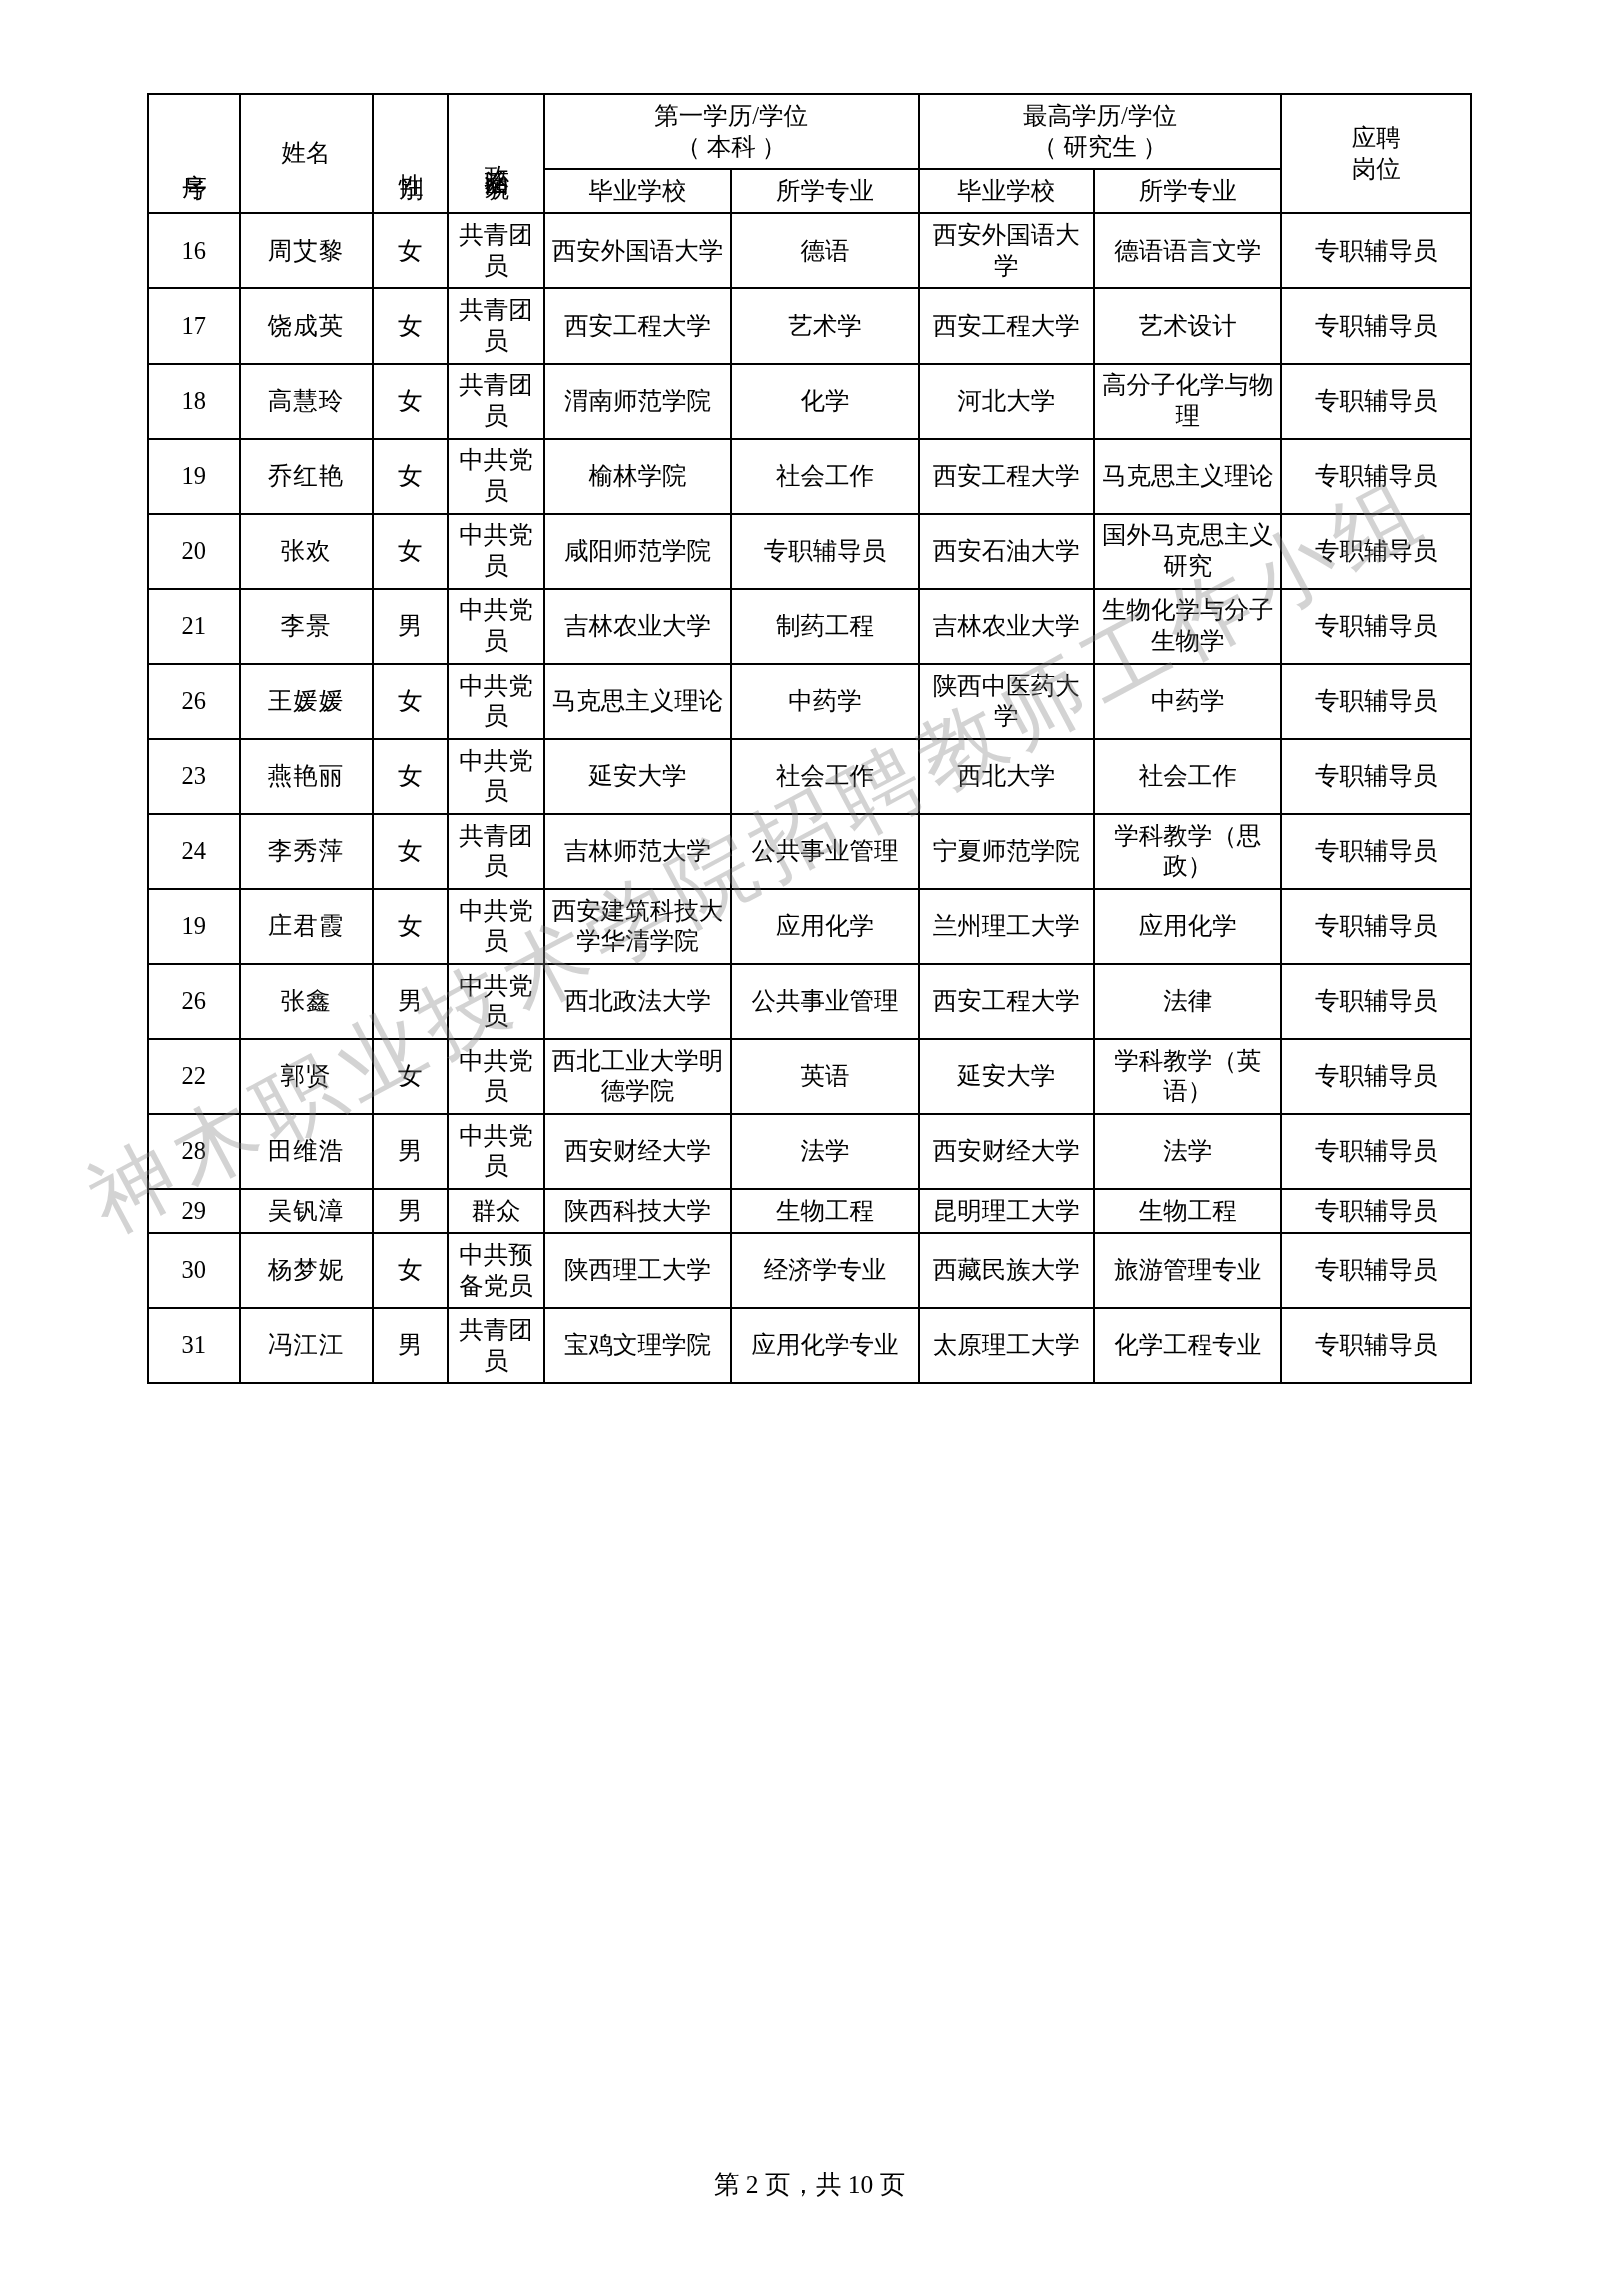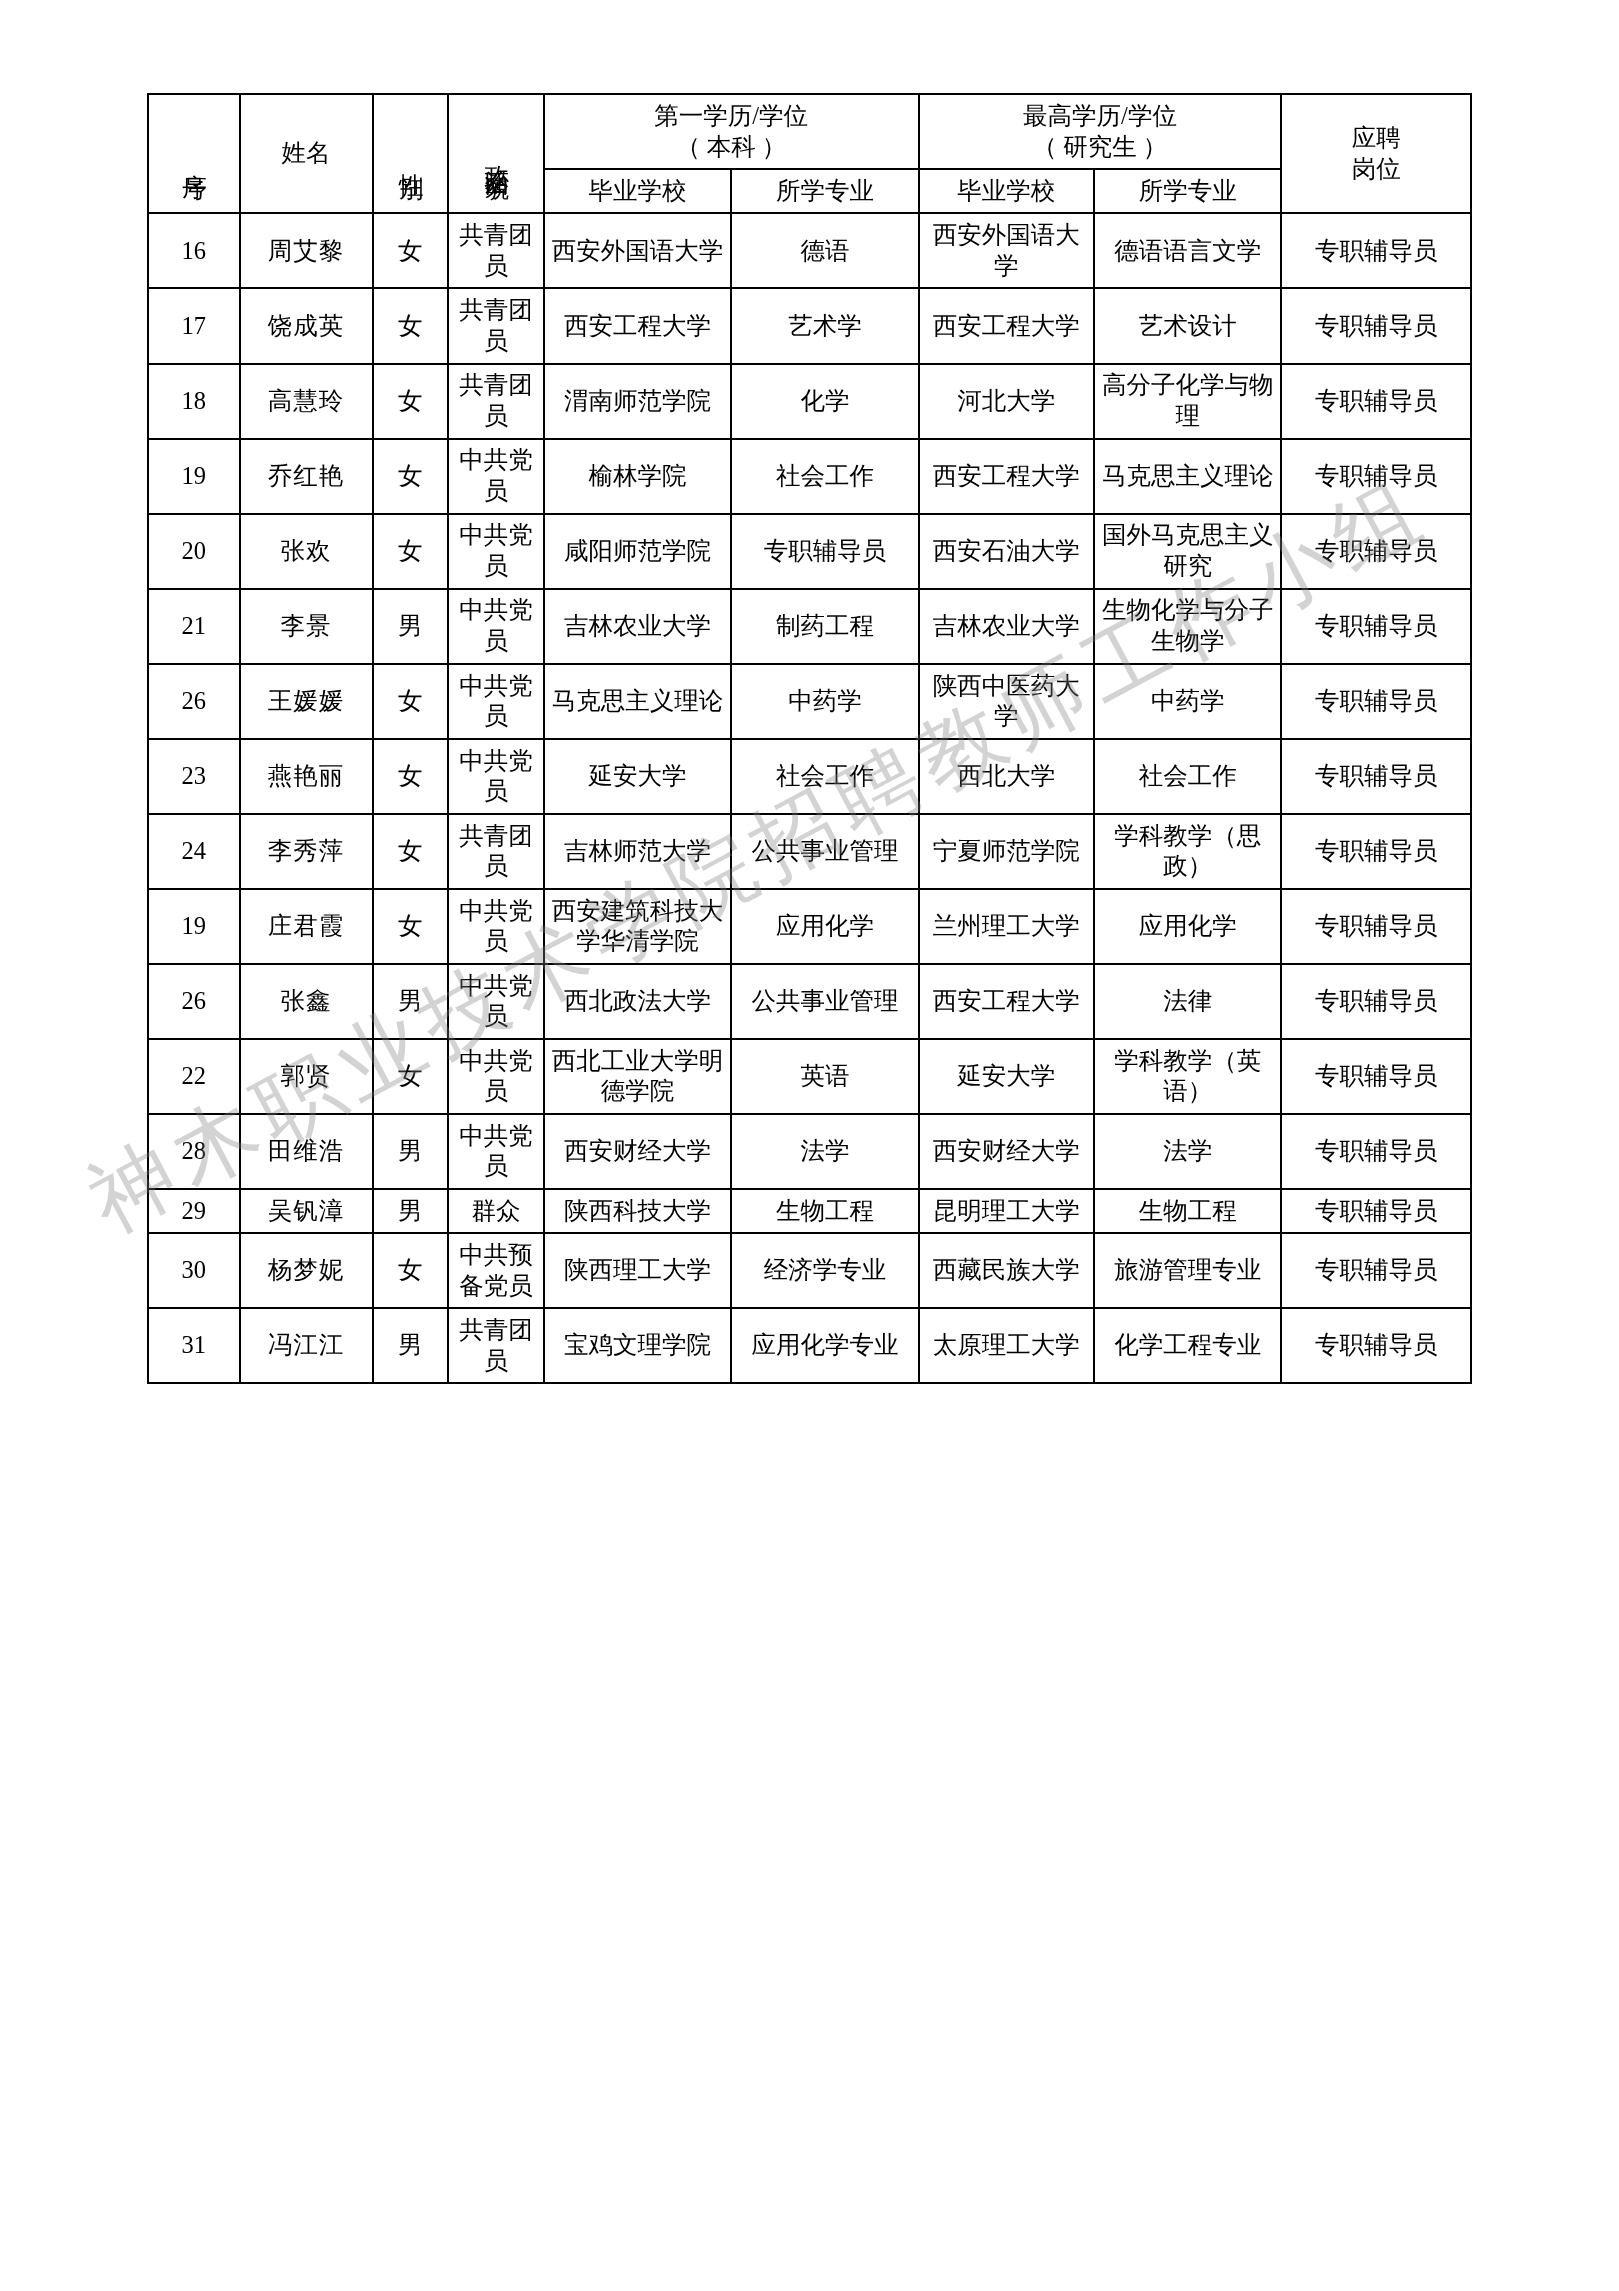--- a/index.html
+++ b/index.html
@@ -316,19 +316,20 @@
         <td>共青团员</td>
         <td>宝鸡文理学院</td>
         <td>应用化学专业</td>
         <td>太原理工大学</td>
         <td>化学工程专业</td>
         <td>专职辅导员</td>
       </tr>
     </tbody>
   </table>
 
+  <div class="footer">第 2 页，共 10 页</div>
 
   <div class="watermark">
     <span>神木职业技术学院招聘教师工作小组</span>
   </div>
 
 </div>
 
 
 </body></html>

